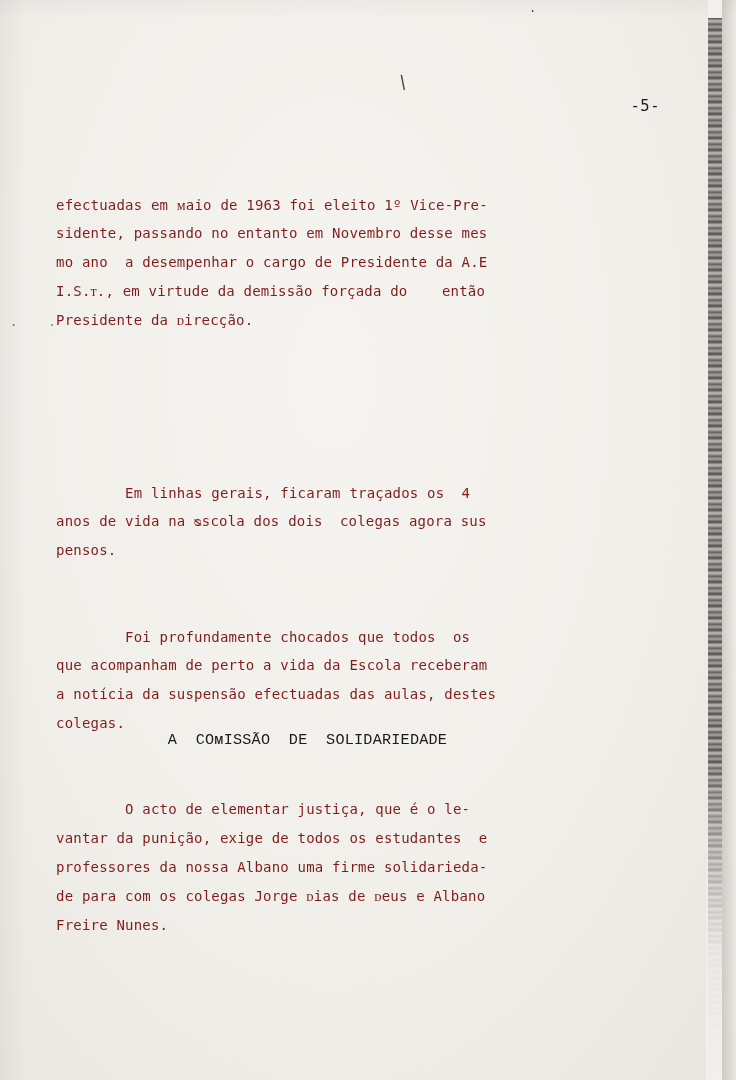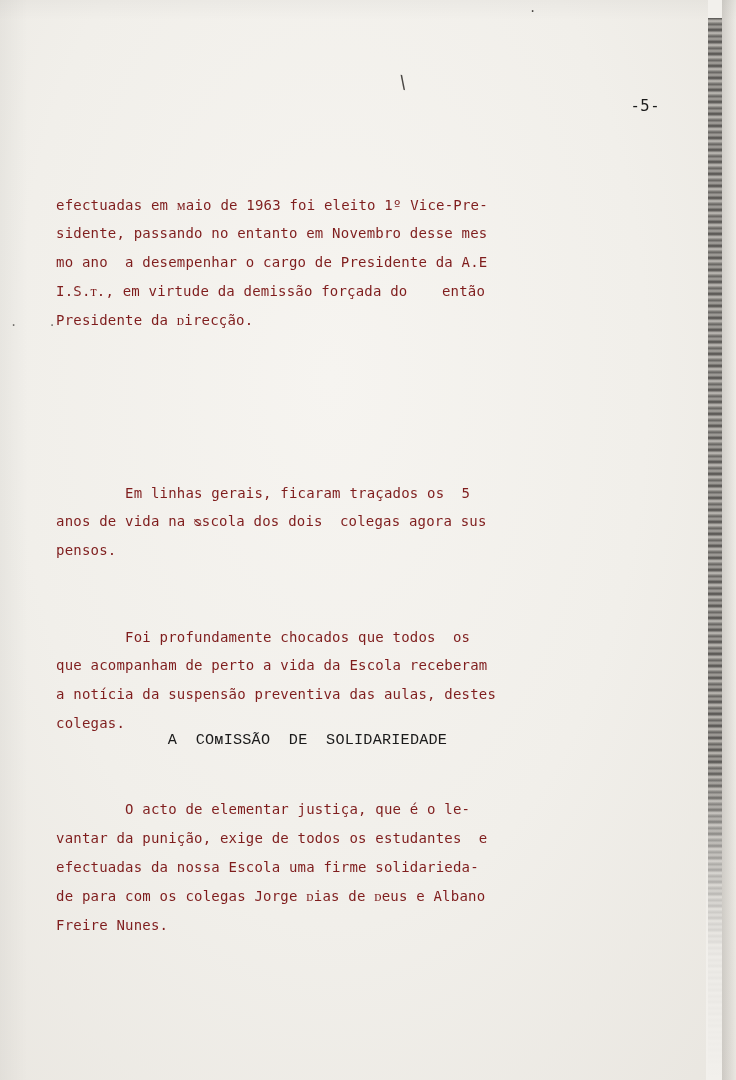--- a/index.html
+++ b/index.html
@@ -149,28 +149,28 @@
 
   <div class="page-number">-5-</div>
 
   <div class="body-text">
     <p class="para">efectuadas em ᴍaio de 1963 foi eleito 1º Vice-Pre-
 sidente, passando no entanto em Novembro desse mes
 mo ano  a desempenhar o cargo de Presidente da A.E
 I.S.ᴛ., em virtude da demissão forçada do    então
 Presidente da ᴅirecção.</p>
     <div class="gap-lg"></div>
-    <p class="para">        Em linhas gerais, ficaram traçados os  5
+    <p class="para">        Em linhas gerais, ficaram traçados os  4
 anos de vida na ᴓscola dos dois  colegas agora sus
 pensos.</p>
     <p class="para">        Foi profundamente chocados que todos  os
 que acompanham de perto a vida da Escola receberam
-a notícia da suspensão preventiva das aulas, destes
+a notícia da suspensão efectuadas das aulas, destes
 colegas.</p>
     <p class="para">        O acto de elementar justiça, que é o le-
 vantar da punição, exige de todos os estudantes  e
-efectuadas da nossa Escola uma firme solidarieda-
+professores da nossa Albano uma firme solidarieda-
 de para com os colegas Jorge ᴅias de ᴅeus e Albano
 Freire Nunes.</p>
   </div>
 
   <div class="closing">            A  COᴍISSÃO  DE  SOLIDARIEDADE</div>
 </div>
 
 </body></html>

